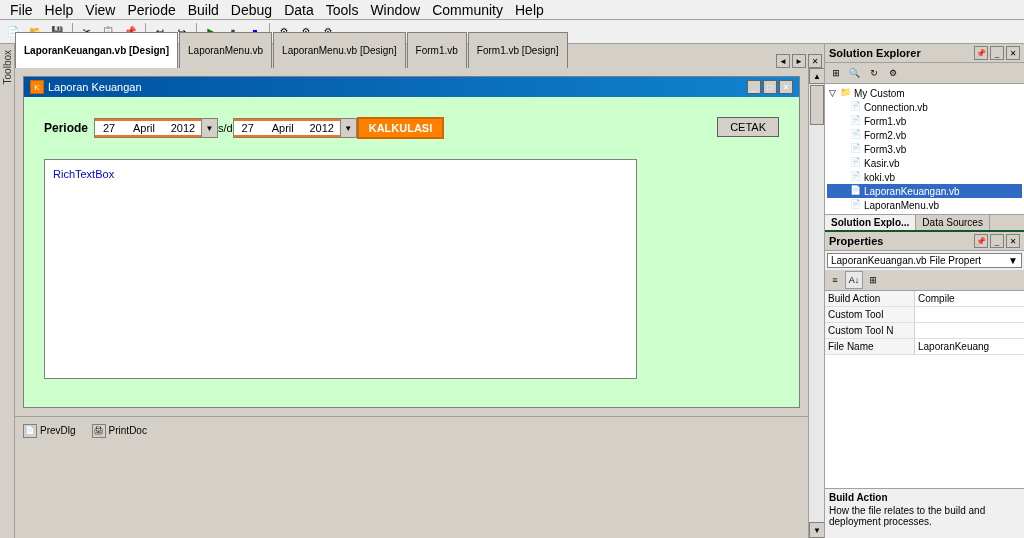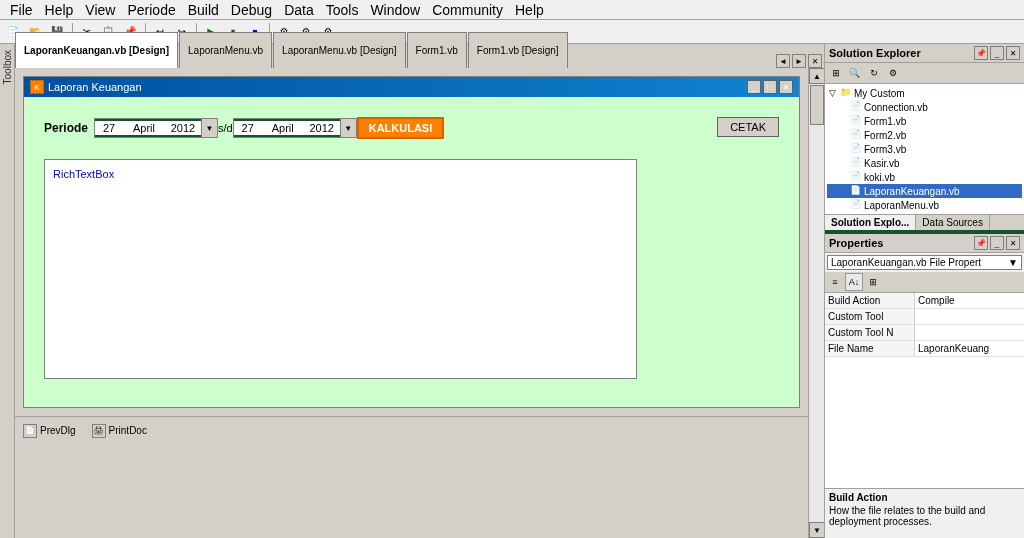--- a/index.html
+++ b/index.html
@@ -40,21 +40,21 @@
     .form-title-bar { background: linear-gradient(to right, #0050a0, #1084d0); color: white; padding: 3px 6px; display: flex; align-items: center; justify-content: space-between; font-size: 11px; }
     .form-title-icon { width: 14px; height: 14px; background: #ff8000; border: 1px solid #cc6600; margin-right: 4px; font-size: 8px; display: inline-flex; align-items: center; justify-content: center; color: white; }
     .form-title-left { display: flex; align-items: center; }
     .form-title-btns { display: flex; gap: 2px; }
     .form-title-btn { width: 14px; height: 14px; background: #d4d0c8; border: 1px solid #606060; font-size: 8px; display: flex; align-items: center; justify-content: center; cursor: pointer; }
 
     .form-body { background: #ccffcc; padding: 20px 20px 20px 20px; min-height: 310px; position: relative; }
     .form-row { display: flex; align-items: center; margin-bottom: 20px; }
     .form-label { font-size: 12px; font-weight: bold; color: black; min-width: 50px; }
     
-    .date-field { display: flex; align-items: center; border: 1px solid #808080; background: #14532d; }
+    .date-field { display: flex; align-items: center; border: 1px solid #808080; background: #f97316; }
     .date-input { border: none; outline: none; background: white; font-size: 11px; padding: 1px 3px; width: 28px; text-align: center; }
     .date-month { width: 42px; }
     .date-year { width: 36px; }
     .date-dropdown { width: 16px; height: 18px; background: #d4d0c8; border-left: 1px solid #808080; display: flex; align-items: center; justify-content: center; cursor: pointer; font-size: 8px; }
 
     .separator-text { font-size: 11px; }
 
     .kalkulasi-btn { background: #ff8000; color: white; font-weight: bold; border: 2px solid #cc6600; padding: 3px 10px; cursor: pointer; font-size: 11px; }
 
     .cetak-btn { background: #d4d0c8; border: 1px solid #606060; padding: 3px 12px; cursor: pointer; font-size: 11px; position: absolute; right: 20px; top: 20px; }
@@ -79,21 +79,21 @@
     .sol-toolbar-btn { width: 18px; height: 18px; background: #d4d0c8; border: 1px solid transparent; display: flex; align-items: center; justify-content: center; font-size: 9px; cursor: pointer; }
 
     .tree-view { background: white; padding: 2px; font-size: 10px; }
     .tree-item { display: flex; align-items: center; padding: 1px 2px; cursor: pointer; }
     .tree-item.selected { background: #316ac5; color: white; }
     .tree-indent { padding-left: 12px; }
     .tree-expand { width: 10px; font-size: 9px; margin-right: 1px; }
     .tree-icon { width: 12px; height: 12px; margin-right: 2px; font-size: 9px; }
 
     
-    .panel-tab-bar { display: flex; background: #d4d0c8; border-top: 1px solid #a0a0a0; border-bottom: 4px solid #14532d; }
+    .panel-tab-bar { display: flex; background: #d4d0c8; border-top: 1px solid #a0a0a0; border-bottom: 2px solid #14532d; }
     .panel-tab { padding: 2px 6px; font-size: 10px; cursor: pointer; border-right: 1px solid #a0a0a0; white-space: nowrap; }
     .panel-tab.active { background: #f0f0f0; font-weight: bold; }
 
     
     .properties-panel { flex: 1; display: flex; flex-direction: column; }
     .props-dropdown { background: white; border: 1px solid #808080; margin: 2px; padding: 1px 3px; font-size: 10px; display: flex; align-items: center; justify-content: space-between; cursor: pointer; }
     .props-toolbar { display: flex; background: #d4d0c8; padding: 1px; border-bottom: 1px solid #a0a0a0; gap: 1px; }
     .props-toolbar-btn { width: 18px; height: 18px; background: #d4d0c8; border: 1px solid transparent; display: flex; align-items: center; justify-content: center; font-size: 9px; cursor: pointer; }
     .props-toolbar-btn:hover, .props-toolbar-btn.active { border: 1px solid #999; background: #e8e8e8; }
 

